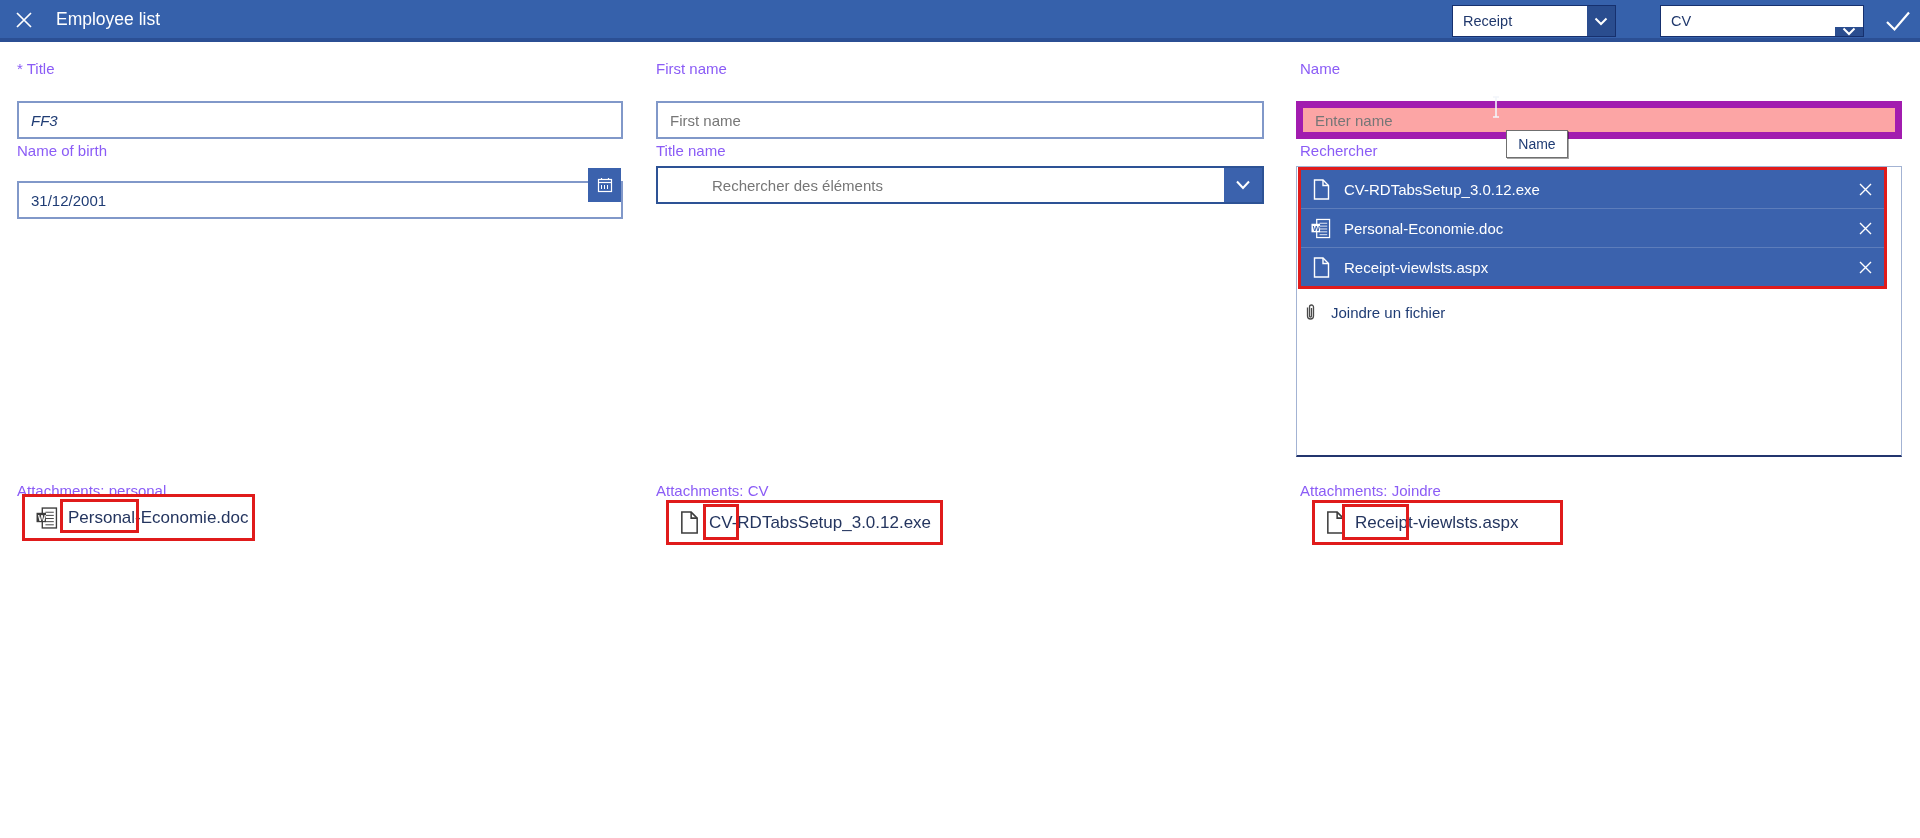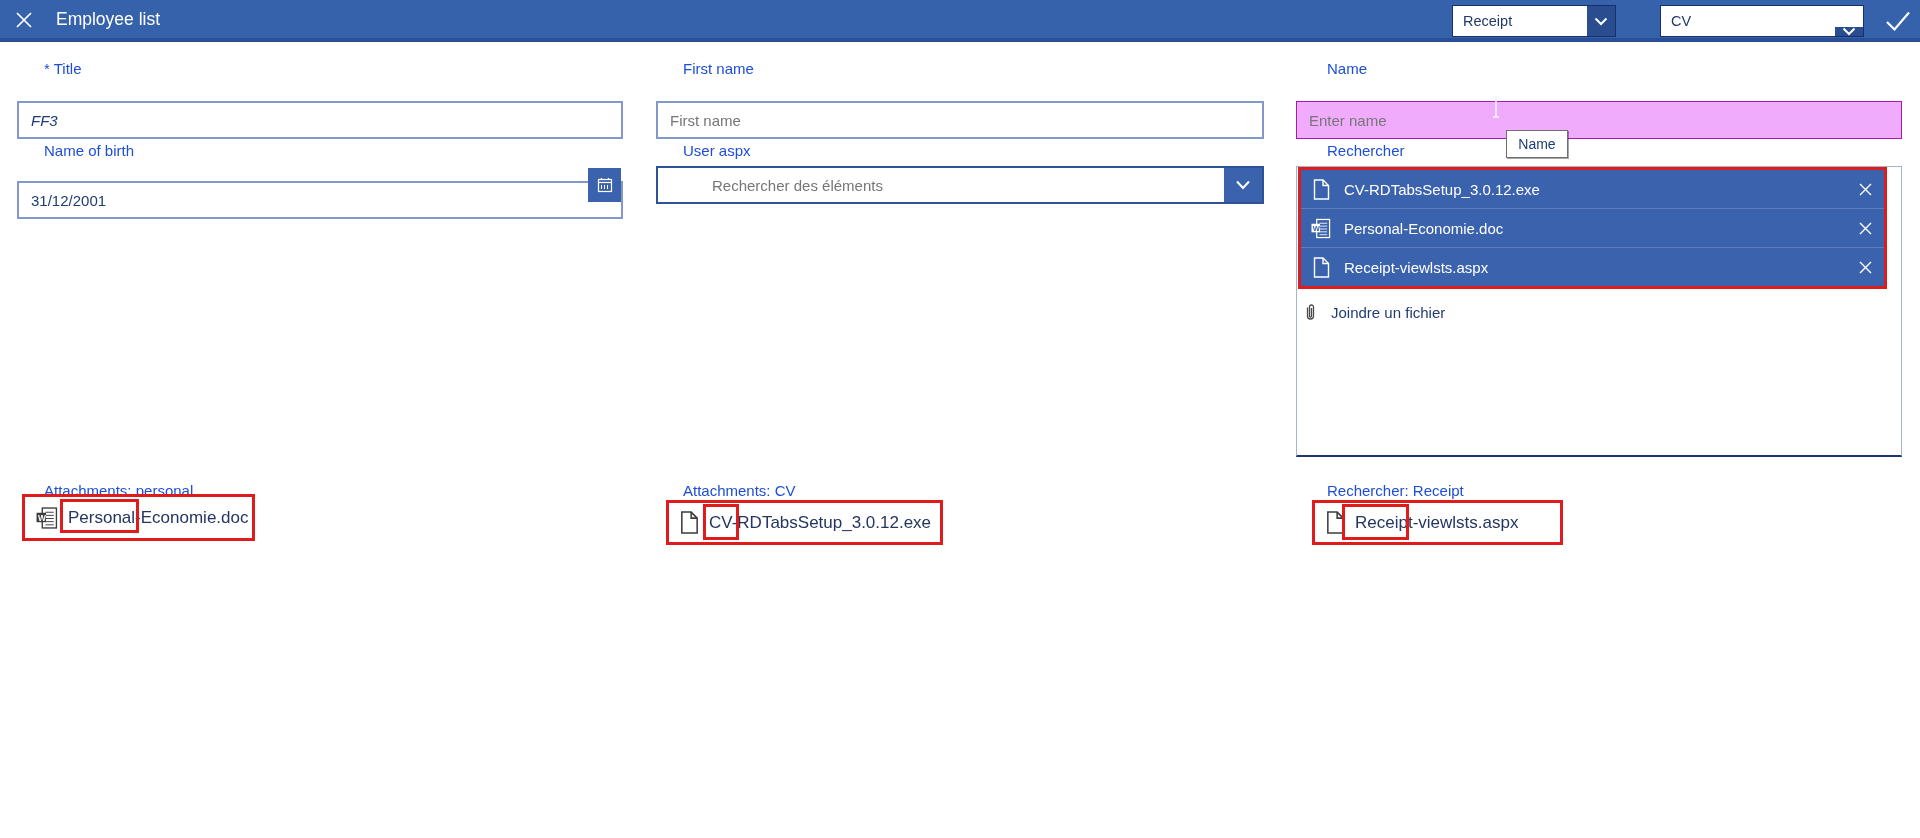--- a/index.html
+++ b/index.html
@@ -11,32 +11,32 @@
           background:#3661ab;border-bottom:4px solid #2b4f94;display:flex;align-items:center;}
   .topbar-close{position:absolute;left:14px;top:10px;width:20px;height:20px;cursor:pointer;display:flex;align-items:center;justify-content:center;}
   .topbar-title{position:absolute;left:56px;top:0;height:38px;line-height:38px;color:#fff;font-size:17.5px;}
   .tb-dropdown{position:absolute;top:5px;height:32px;box-sizing:border-box;border:1px solid #16306e;
                background:#fff;display:flex;align-items:stretch;cursor:pointer;}
   .tb-dropdown .dd-text{flex:1;font-size:14.5px;color:#20386c;line-height:30px;padding-left:10px;white-space:nowrap;overflow:hidden;}
   .tb-dropdown .dd-chev{width:28px;background:#2a4d8f;display:flex;align-items:center;justify-content:center;}
   .tb-check{position:absolute;left:1884px;top:8px;width:28px;height:26px;cursor:pointer;display:flex;align-items:center;justify-content:center;}
 
   
-  .lbl{position:absolute;font-size:15px;color:#1d4ed8;white-space:nowrap;margin-left:27px;}
+  .lbl{position:absolute;font-size:15px;color:#8b5cf6;white-space:nowrap;}
   .inp{position:absolute;box-sizing:border-box;height:38px;background:#fff;border:2px solid #8198c9;
        font-family:"Liberation Sans",sans-serif;font-size:15px;color:#1f3c74;padding:0 12px;outline:none;margin-top:15px;}
   .inp::placeholder{color:#767676;opacity:1;font-style:normal;}
   .combo{position:absolute;box-sizing:border-box;height:38px;border:2px solid #2d5295;background:#fff;display:flex;align-items:stretch;padding-left:44px;}
   .combo input{flex:1;border:none;outline:none;font-family:"Liberation Sans",sans-serif;font-size:15px;color:#1f3c74;padding:0 10px;background:transparent;}
   .combo input::placeholder{color:#767676;opacity:1;}
   .combo .chev-box{width:38px;background:#3b62ad;display:flex;align-items:center;justify-content:center;cursor:pointer;}
   .cal-btn{position:absolute;top:0;right:0;width:33px;height:34px;background:#3b62ad;display:flex;align-items:center;justify-content:center;cursor:pointer;}
 
   
-  .name-inp{background:#f0abfc;border:1px solid #a21caf;}
+  .name-inp{background:#fca5a5;border:7px solid #a21caf;}
   .ibeam{position:absolute;left:1491px;top:96px;width:10px;height:22px;pointer-events:none;}
   .tooltip{position:absolute;left:1506px;top:130px;width:62px;height:28px;box-sizing:border-box;background:#fff;
            border:1px solid #6f6f6f;box-shadow:1px 1px 0 0 rgba(0,0,0,.35);display:flex;align-items:center;justify-content:center;
            font-size:14px;color:#1f3c74;}
 
   
   .att-box{position:absolute;left:1296px;top:166px;width:606px;height:291px;box-sizing:border-box;
            background:#fff;border:1px solid #a3b3d3;border-bottom:2px solid #23356e;}
   .att-rows{position:absolute;left:1px;top:0;width:589px;box-sizing:border-box;border:3px solid #e01b1b;}
   .att-row{height:38px;background:#3b62ad;display:flex;align-items:center;color:#fff;font-size:15px;cursor:pointer;}
@@ -110,21 +110,21 @@
 
   <div class="ibeam">
     <svg width="10" height="22" viewBox="0 0 10 22">
         <path d="M2 1 H8 M5 1 V21 M2 21 H8" stroke="#f2f5fa" stroke-width="1.6" fill="none"></path>
       </svg>
   </div>
 
   <div class="tooltip">Name</div>
 
   <div class="lbl" style="left:17px;top:142px;">Name of birth</div>
-  <div class="lbl" style="left:656px;top:142px;">User aspx</div>
+  <div class="lbl" style="left:656px;top:142px;">Title name</div>
   <div class="lbl" style="left:1300px;top:142px;">Rechercher</div>
 
   <div style="position:absolute;left:17px;top:166px;width:606px;height:54px;">
     <input class="inp" style="left: 0px; top: 0px; width: 606px; padding-right: 40px;" value="31/12/2001">
     <div class="cal-btn" style="top:2px;right:2px;">
       <span>
         <svg width="16" height="16" viewBox="0 0 16 16">
           <rect x="1.5" y="2.5" width="13" height="12" fill="none" stroke="#fff" stroke-width="1.2"></rect>
           <path d="M1.5 5.5 H14.5" stroke="#fff" stroke-width="1.2"></path>
           <path d="M4.5 8 v4 M7.5 8 v4 M10.5 8 v4" stroke="#fff" stroke-width="1"></path>
@@ -225,21 +225,21 @@
     <span class="ficon">
       <svg width="19" height="23" viewBox="0 0 17 21">
         <path d="M1.5 1 H10 L15.5 6.5 V20 H1.5 Z" fill="none" stroke="#3c3c3c" stroke-width="1.4"></path>
         <path d="M10 1 V6.5 H15.5" fill="none" stroke="#3c3c3c" stroke-width="1.4"></path>
       </svg>
     </span>
     <span class="fname" style="margin-left:10px;">CV-RDTabsSetup_3.0.12.exe</span>
     <span class="inner-hl" style="left:34px;top:1px;width:36px;height:36px;"></span>
   </div>
 
-  <div class="lbl" style="left:1300px;top:482px;">Rechercher: Receipt</div>
+  <div class="lbl" style="left:1300px;top:482px;">Attachments: Joindre</div>
   <div class="chip" style="left:1312px;top:500px;width:251px;height:45px;">
     <span class="ficon">
       <svg width="19" height="23" viewBox="0 0 17 21">
         <path d="M1.5 1 H10 L15.5 6.5 V20 H1.5 Z" fill="none" stroke="#3c3c3c" stroke-width="1.4"></path>
         <path d="M10 1 V6.5 H15.5" fill="none" stroke="#3c3c3c" stroke-width="1.4"></path>
       </svg>
     </span>
     <span class="fname" style="margin-left:10px;">Receipt-viewlsts.aspx</span>
     <span class="inner-hl" style="left:27px;top:1px;width:67px;height:36px;"></span>
   </div>

